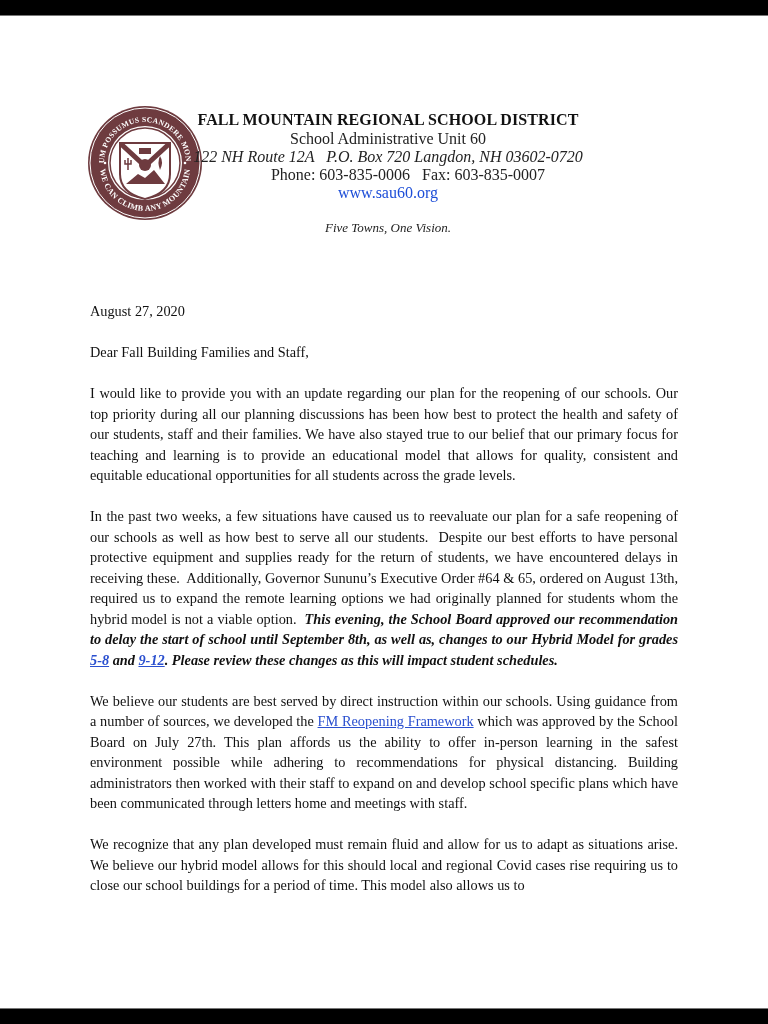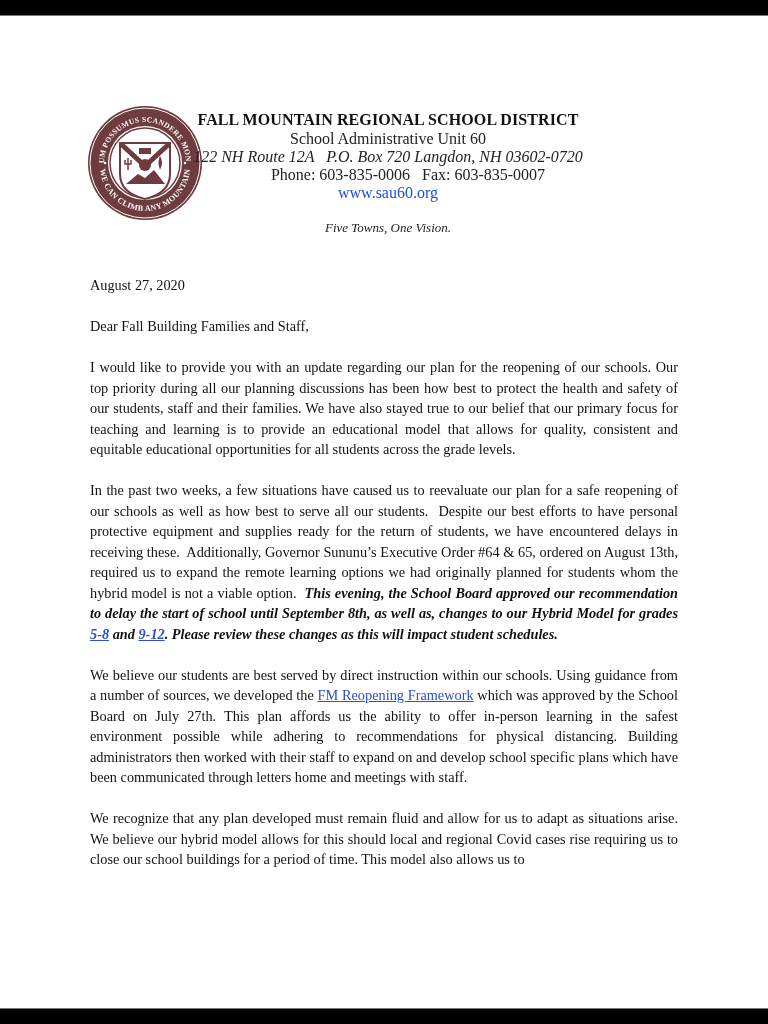--- a/index.html
+++ b/index.html
@@ -13,21 +13,21 @@
     .bar-bottom { position: absolute; left: 0; top: 1008px; width: 768px; height: 16px; background: #000; border-top: 1px solid #777; }
 
     .seal { position: absolute; left: 86px; top: 104px; width: 118px; height: 118px; }
 
     .letterhead { position: absolute; left: 188px; top: 110px; width: 400px; text-align: center; }
     .lh-title { font-weight: bold; font-size: 16px; letter-spacing: 0.1px; line-height: 20px; color: #111; white-space: nowrap; }
     .lh-line { font-size: 16px; line-height: 18px; color: #222; white-space: nowrap; }
     .lh-link { color: #1d4ed8; }
     .lh-motto { font-style: italic; font-size: 13px; margin-top: 18px; color: #222; }
 
-    .body-text { position: absolute; left: 90px; top: 275px; width: 588px; font-size: 14.3px; line-height: 20.5px; color: #111; }
+    .body-text { position: absolute; left: 90px; top: 301px; width: 588px; font-size: 14.3px; line-height: 20.5px; color: #111; }
     .p { margin: 0 0 20.5px 0; text-align: justify; }
     .p.single { text-align: left; }
     .link { color: #2a4fcf; text-decoration: underline; }
     b { font-weight: bold; font-style: italic; }
   </style>
 </head>
 <body>
 
 <div class="bar-top"></div>
 

